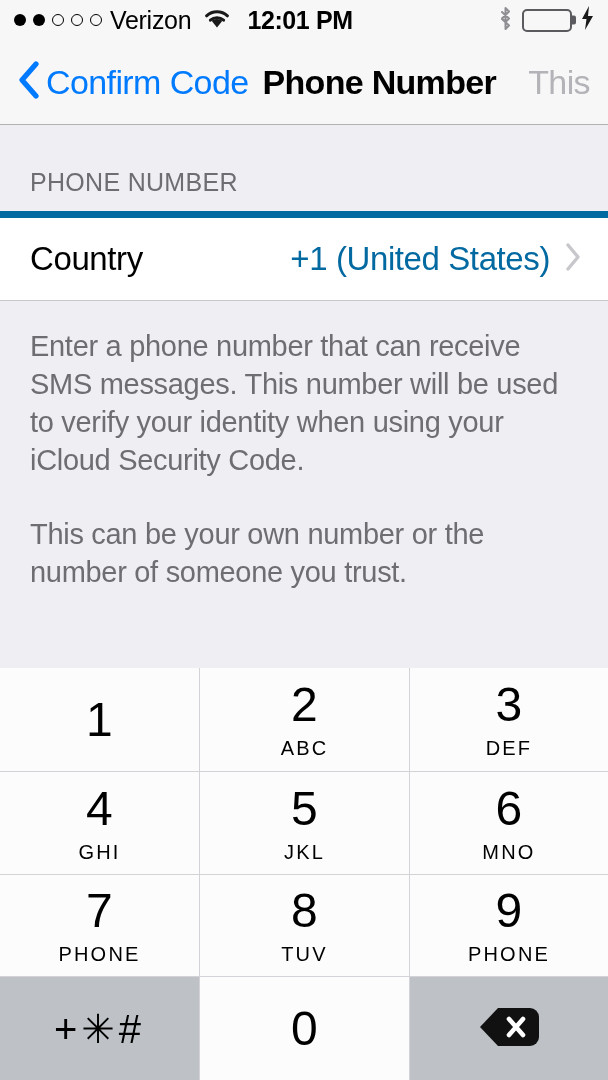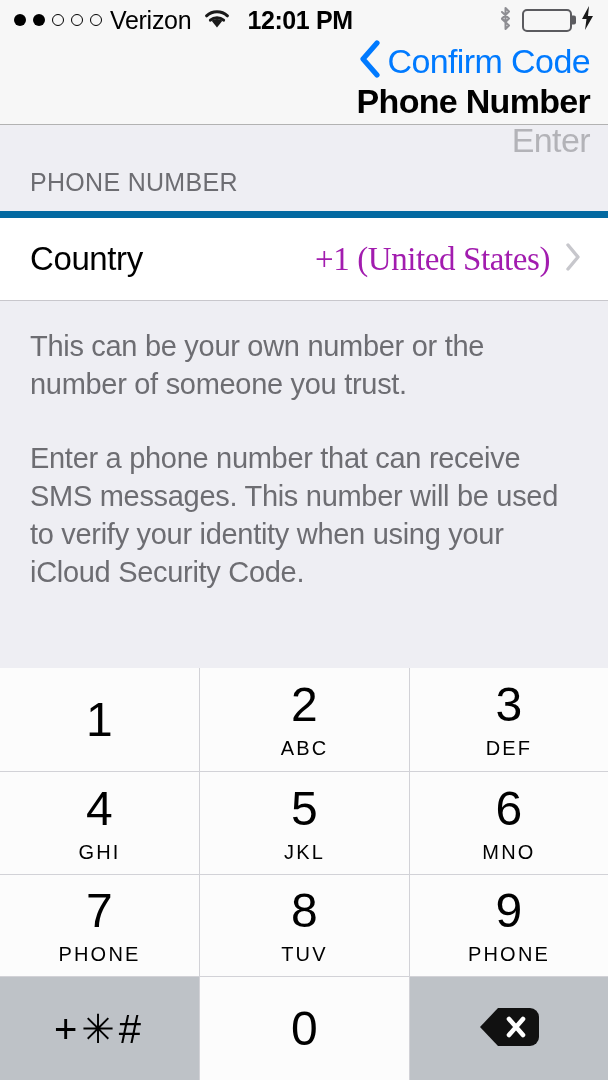--- a/index.html
+++ b/index.html
@@ -47,24 +47,23 @@
     position:absolute; right:-6px; top:50%; transform:translateY(-50%);
     width:4px; height:9px; background:#5b5b5f;
     border-radius:0 2px 2px 0;
   }
 
   
   .navbar {
     height:85px; width:100%;
     background:#f7f7f7;
     border-bottom:1px solid #b2b2b2;
-    display:flex; align-items:flex-end;
+    display:flex; align-items:center;
     position:relative;
     padding:0 18px;
-    flex-direction:column;
   }
   .nav-back {
     display:flex; align-items:center; gap:6px;
     color:#007aff; cursor:pointer;
   }
   .nav-back-chevron { display:block; }
   .nav-back-label { font-size:34px; color:#007aff; letter-spacing:-0.6px; }
   .nav-title {
     font-size:34px; font-weight:700; color:#000;
     letter-spacing:-0.7px; margin-left:14px;
@@ -91,21 +90,21 @@
     height:82px; display:flex; align-items:center;
     padding:0 26px 0 30px;
     position:relative; background:#fff;
   }
   .row + .row::before {
     content:""; position:absolute; left:30px; right:0; top:0;
     height:1px; background:#c8c7cc;
   }
   .row-label { font-size:33px; color:#000; letter-spacing:-0.4px; }
   .row-value {
-    margin-left:auto; font-size:33px; color:#a21caf; letter-spacing:-0.4px;font-family:Liberation Serif, serif;
+    margin-left:auto; font-size:33px; color:#0369a1; letter-spacing:-0.4px;
   }
   .row-chevron { margin-left:14px; display:block; }
   .row-input {
     margin-left:auto; border:none; outline:none; background:transparent;
     font-family:"Liberation Sans", sans-serif;
     font-size:33px; color:#000; text-align:right; width:330px;
   }
   .row-input::placeholder { color:#c7c7cd; }
 
   
@@ -195,41 +194,41 @@
   <div class="navbar">
     <div class="nav-back">
       <span class="nav-back-chevron">
         <svg width="22" height="38" viewBox="0 0 22 38">
           <path d="M18 3 L4 19 L18 35" stroke="#007aff" stroke-width="5.2" fill="none" stroke-linecap="round" stroke-linejoin="round"></path>
         </svg>
       </span>
       <span class="nav-back-label">Confirm Code</span>
     </div>
     <div class="nav-title">Phone Number</div>
-    <div class="nav-next">Enter</div>
+    <div class="nav-next">This</div>
   </div>
 
   <div class="content">
     <div class="section-header">PHONE NUMBER</div>
 
     <div class="table-group">
       <div class="row">
         <span class="row-label">Country</span>
         <span class="row-value">+1 (United States)</span>
         <span class="row-chevron">
           <svg width="18" height="30" viewBox="0 0 18 30">
             <path d="M4 3 L14 15 L4 27" stroke="#c7c7cc" stroke-width="3.4" fill="none" stroke-linecap="round" stroke-linejoin="round"></path>
           </svg>
         </span>
       </div>
     </div>
 
     <div class="footer-text">
+      <p>Enter a phone number that can receive SMS messages. This number will be used to verify your identity when using your iCloud Security Code.</p>
       <p>This can be your own number or the number of someone you trust.</p>
-      <p>Enter a phone number that can receive SMS messages. This number will be used to verify your identity when using your iCloud Security Code.</p>
     </div>
   </div>
 
   <div class="keypad">
     <div class="key">
       <span class="key-digit">1</span>
     </div>
     <div class="vline"></div>
     <div class="key">
       <span class="key-digit">2</span>

